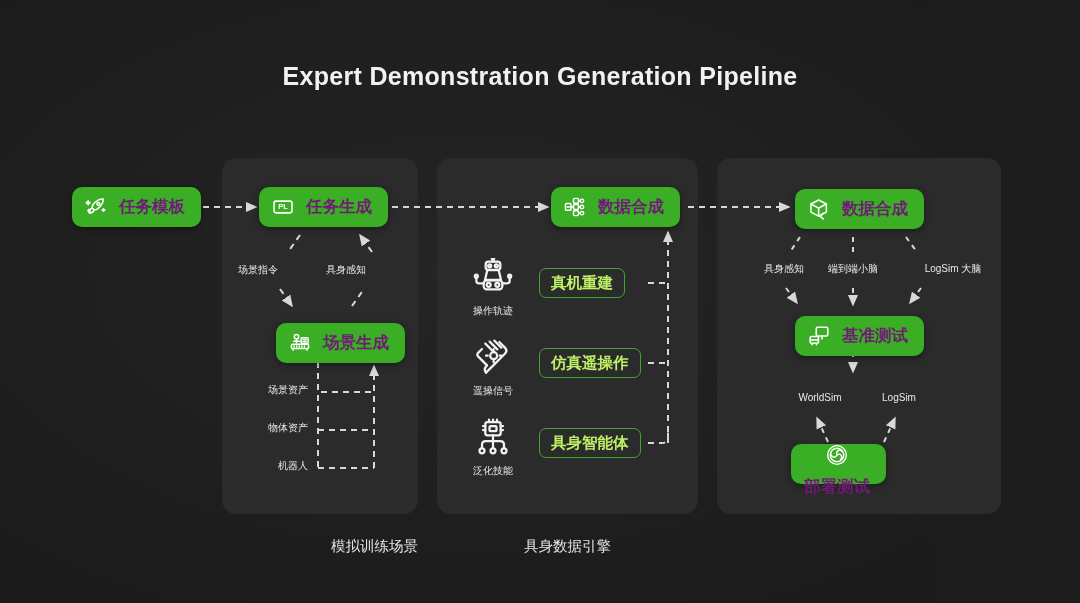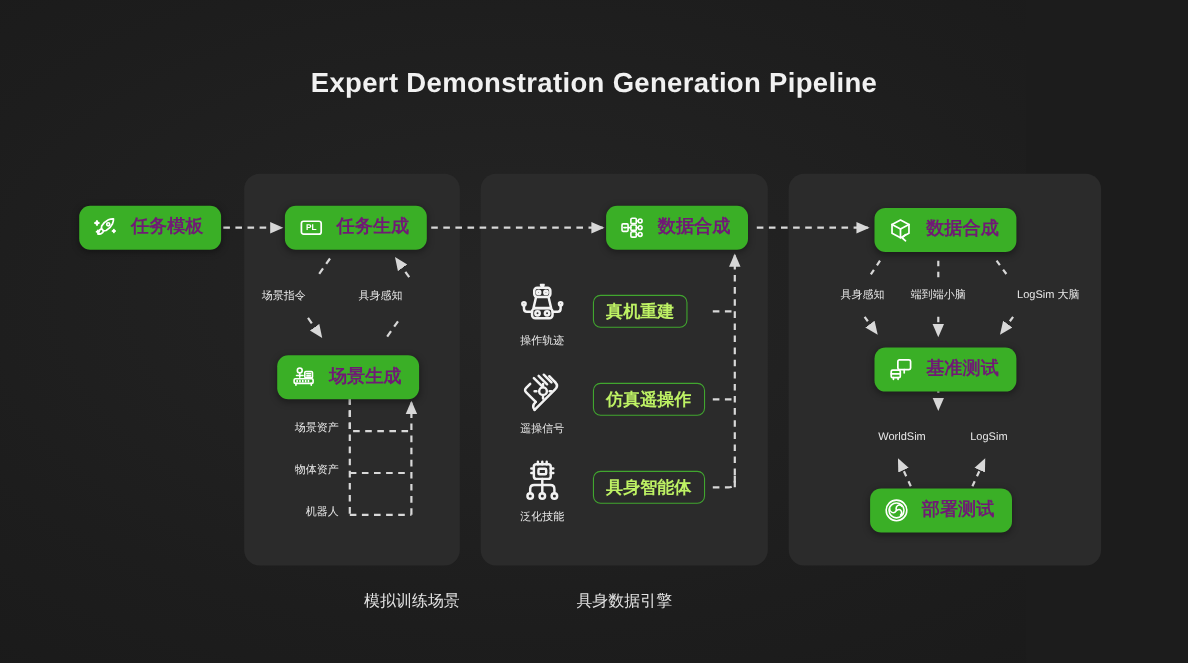--- a/index.html
+++ b/index.html
@@ -155,21 +155,21 @@
         <rect x="2.2" y="5.6" width="19.6" height="12.8" rx="2.2"></rect>
         <text x="12" y="14.6" text-anchor="middle" fill="#fff" stroke="none" font-size="8.2" font-weight="700" font-family="Liberation Sans, sans-serif">PL</text>
       </svg>
     </span>
     <span class="lbl">任务生成</span>
   </div>
 
   <div class="lab" style="left:238px; top:265px;">场景指令</div>
   <div class="lab" style="left:326px; top:265px;">具身感知</div>
 
-  <div class="pill" style="left:252px; top:323px;">
+  <div class="pill" style="left:276px; top:323px;">
     <span class="ic">
       <svg viewBox="0 0 24 24" fill="none" stroke="#fff" stroke-width="1.6" stroke-linecap="round" stroke-linejoin="round">
         <circle cx="8.2" cy="5.2" r="2.4"></circle>
         <path d="M8.2 7.6v4.4"></path>
         <path d="M5 10.2h6.4"></path>
         <rect x="13.2" y="6.2" width="7.6" height="6.4" rx="1"></rect>
         <path d="M15.2 8.4h3.6M15.2 10.6h3.6"></path>
         <rect x="2.6" y="13.4" width="18.8" height="4.6" rx="1.2"></rect>
         <path d="M5.6 15.2v1.2M8.4 15.2v1.2M11.2 15.2v1.2M14 15.2v1.2M16.8 15.2v1.2"></path>
         <path d="M4.4 18v1.8M19.6 18v1.8"></path>
@@ -278,21 +278,21 @@
         <path d="M2.4 16.3 h9"></path>
         <path d="M4.6 20 v1.6M9.2 20 v1.6"></path>
       </svg>
     </span>
     <span class="lbl">基准测试</span>
   </div>
 
   <div class="lab c" style="left:765px; top:393px; width:110px;">WorldSim</div>
   <div class="lab c" style="left:855px; top:393px; width:88px;">LogSim</div>
 
-  <div class="pill" style="left:791px; top:444px;">
+  <div class="pill" style="left:791px; top:444px;flex-direction:column;">
     <span class="ic">
       <svg viewBox="0 0 24 24" fill="none" stroke="#fff" stroke-width="1.55" stroke-linecap="round" stroke-linejoin="round">
         <circle cx="12" cy="12" r="10.2"></circle>
         <circle cx="12" cy="12" r="7.4"></circle>
         <path d="M12 12 q-1.2-3.6 1.4-5 2.6-1.4 4 1"></path>
         <path d="M12 12 q3.1-2.1 4.6.4 1.5 2.5-.6 4.3"></path>
         <path d="M12 12 q-1.9 3.3-4.5 2 -2.6-1.3-2.3-4"></path>
       </svg>
     </span>
     <span class="lbl">部署测试</span>

